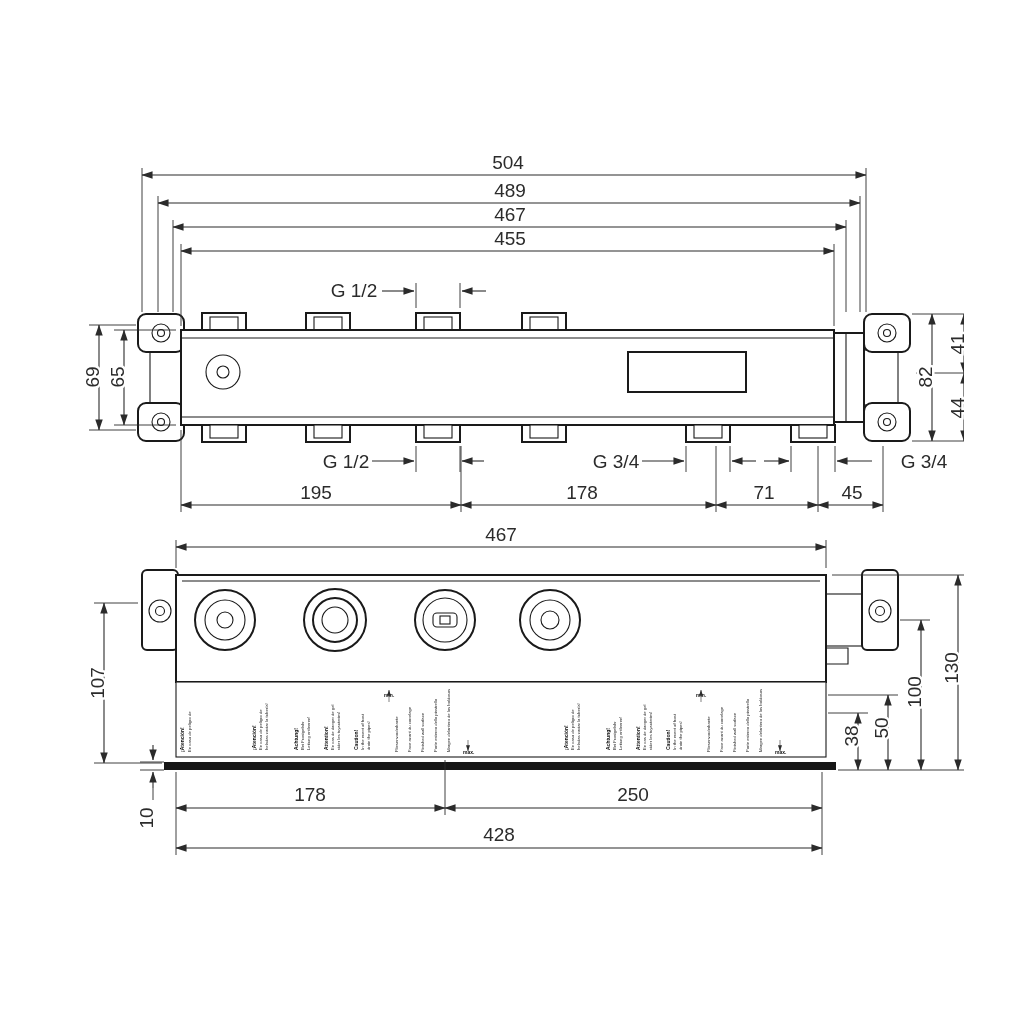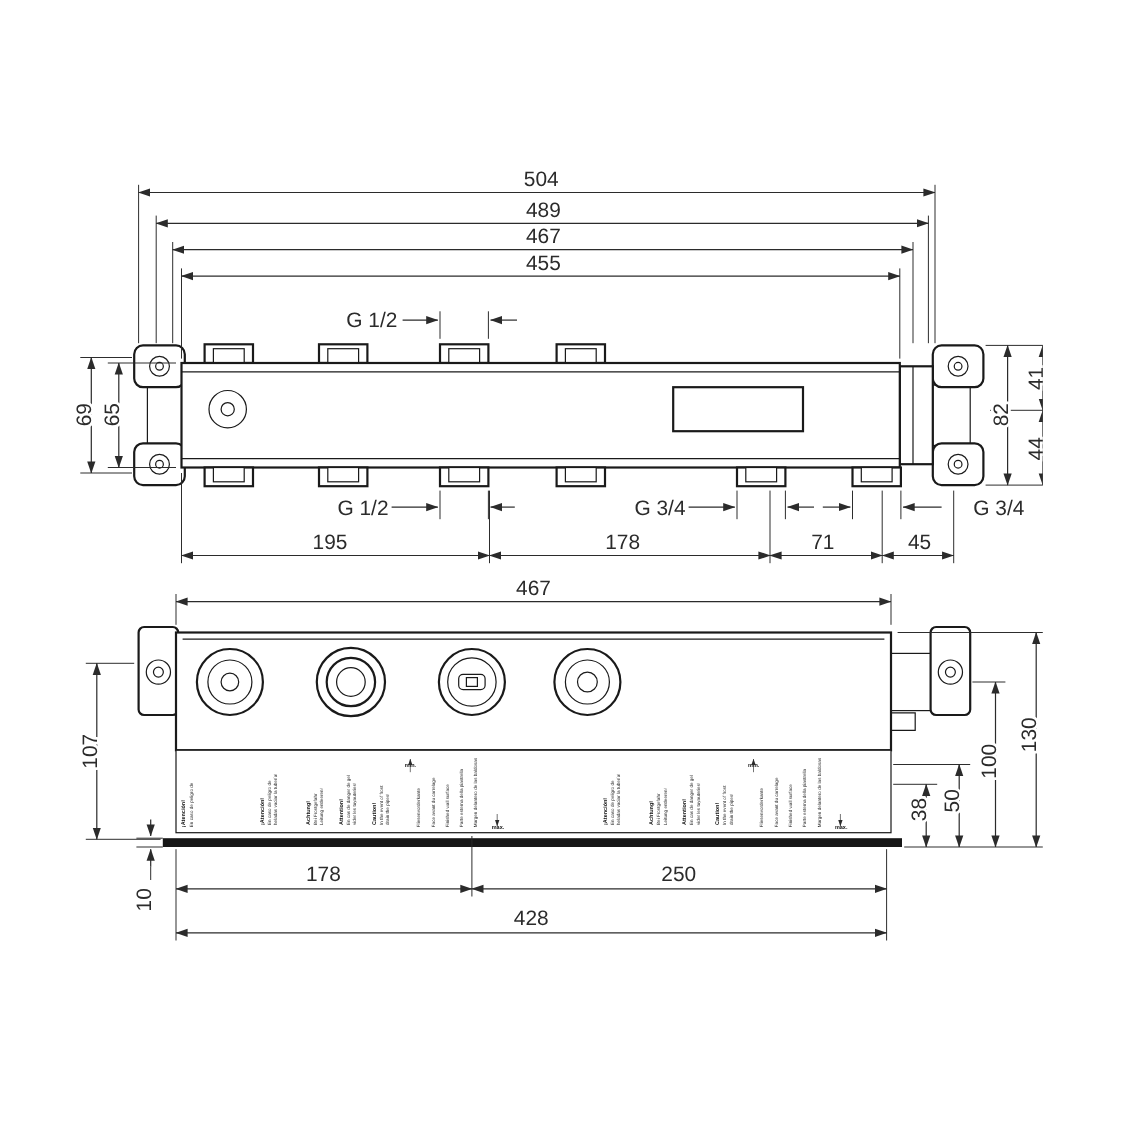--- a/index.html
+++ b/index.html
@@ -1,16 +1,16 @@
 <!DOCTYPE html>
 <html><head>
 <meta charset="utf-8">
 <style>
   html,body{margin:0;padding:0;background:#fff;}
-  .page{position:relative;width:948px;height:1024px;background:#fff;overflow:hidden;}
+  .page{position:relative;width:948px;height:1024px;background:#fff;overflow:hidden;padding-left:16px;}
   svg{display:block;}
   .obj{fill:none;stroke:#1a1a1a;stroke-width:2;}
   .objw{fill:#fff;stroke:#1a1a1a;stroke-width:2;}
   .objt{fill:none;stroke:#1a1a1a;stroke-width:1.1;}
   .objtw{fill:#fff;stroke:#1a1a1a;stroke-width:1.1;}
   .dim{stroke:#2b2b2b;stroke-width:1.1;fill:none;}
   .ext{stroke:#2b2b2b;stroke-width:0.9;fill:none;}
   .mini{stroke:#2b2b2b;stroke-width:0.6;fill:none;}
   .dimtext{font-family:"Liberation Sans",sans-serif;font-size:19px;fill:#2b2b2b;
            paint-order:stroke;stroke:#ffffff;stroke-width:5px;stroke-linejoin:round;}

